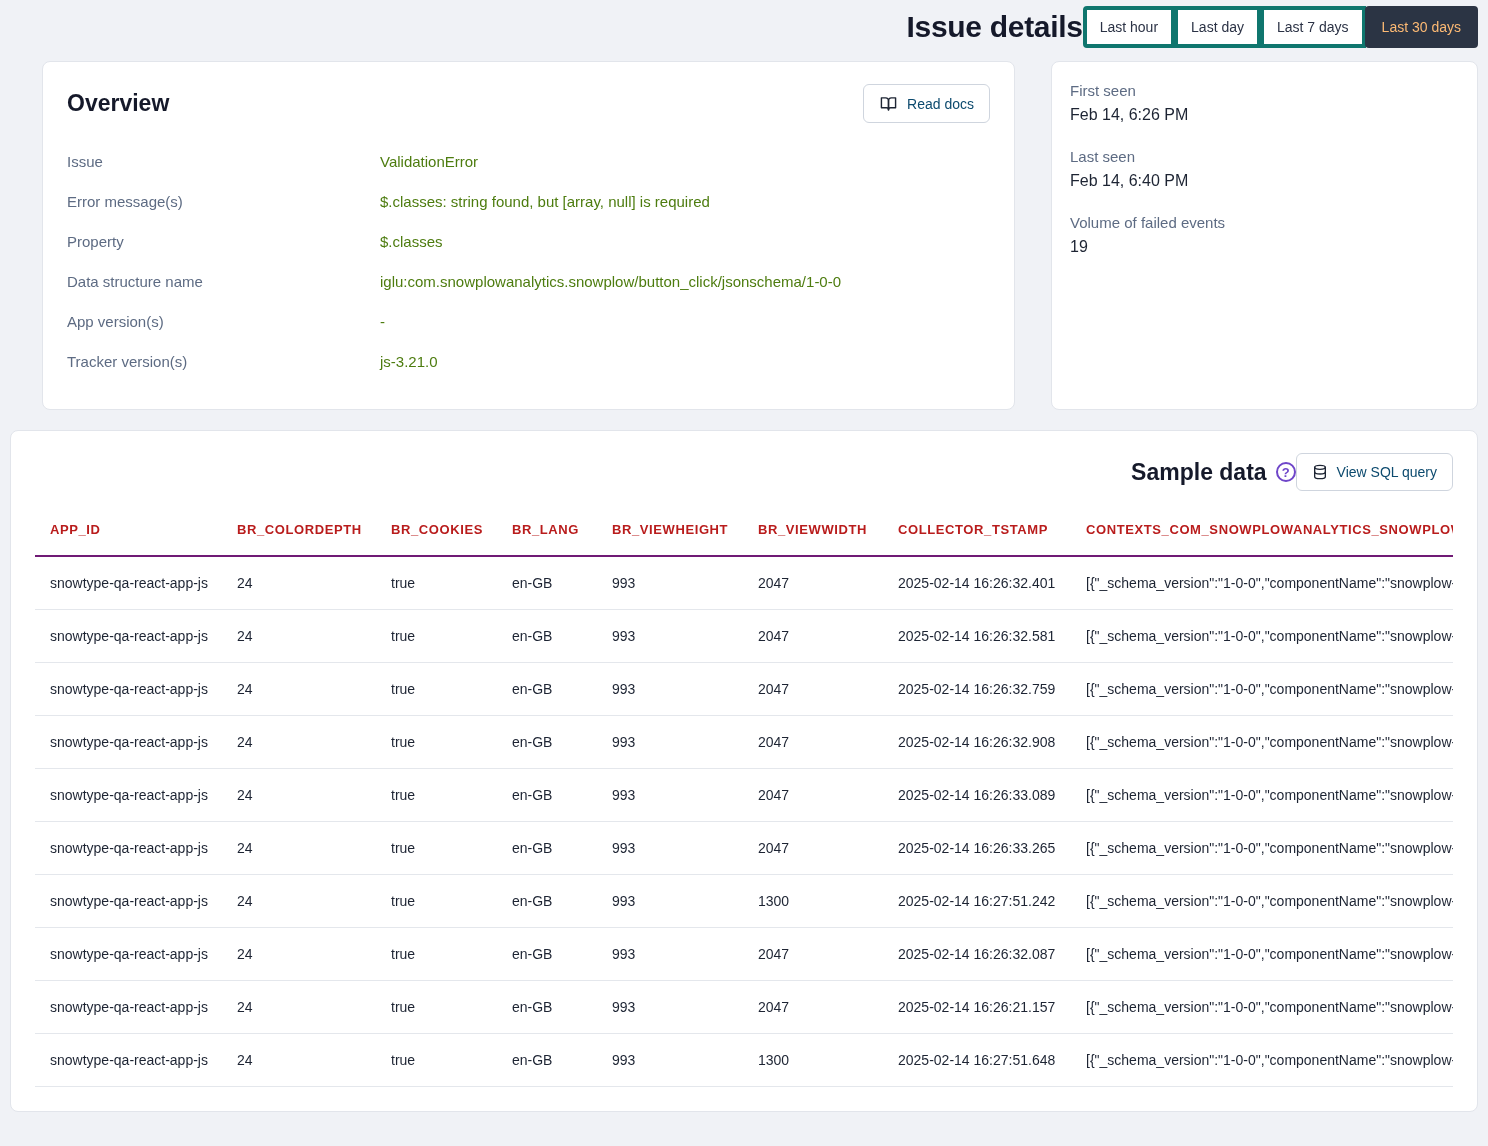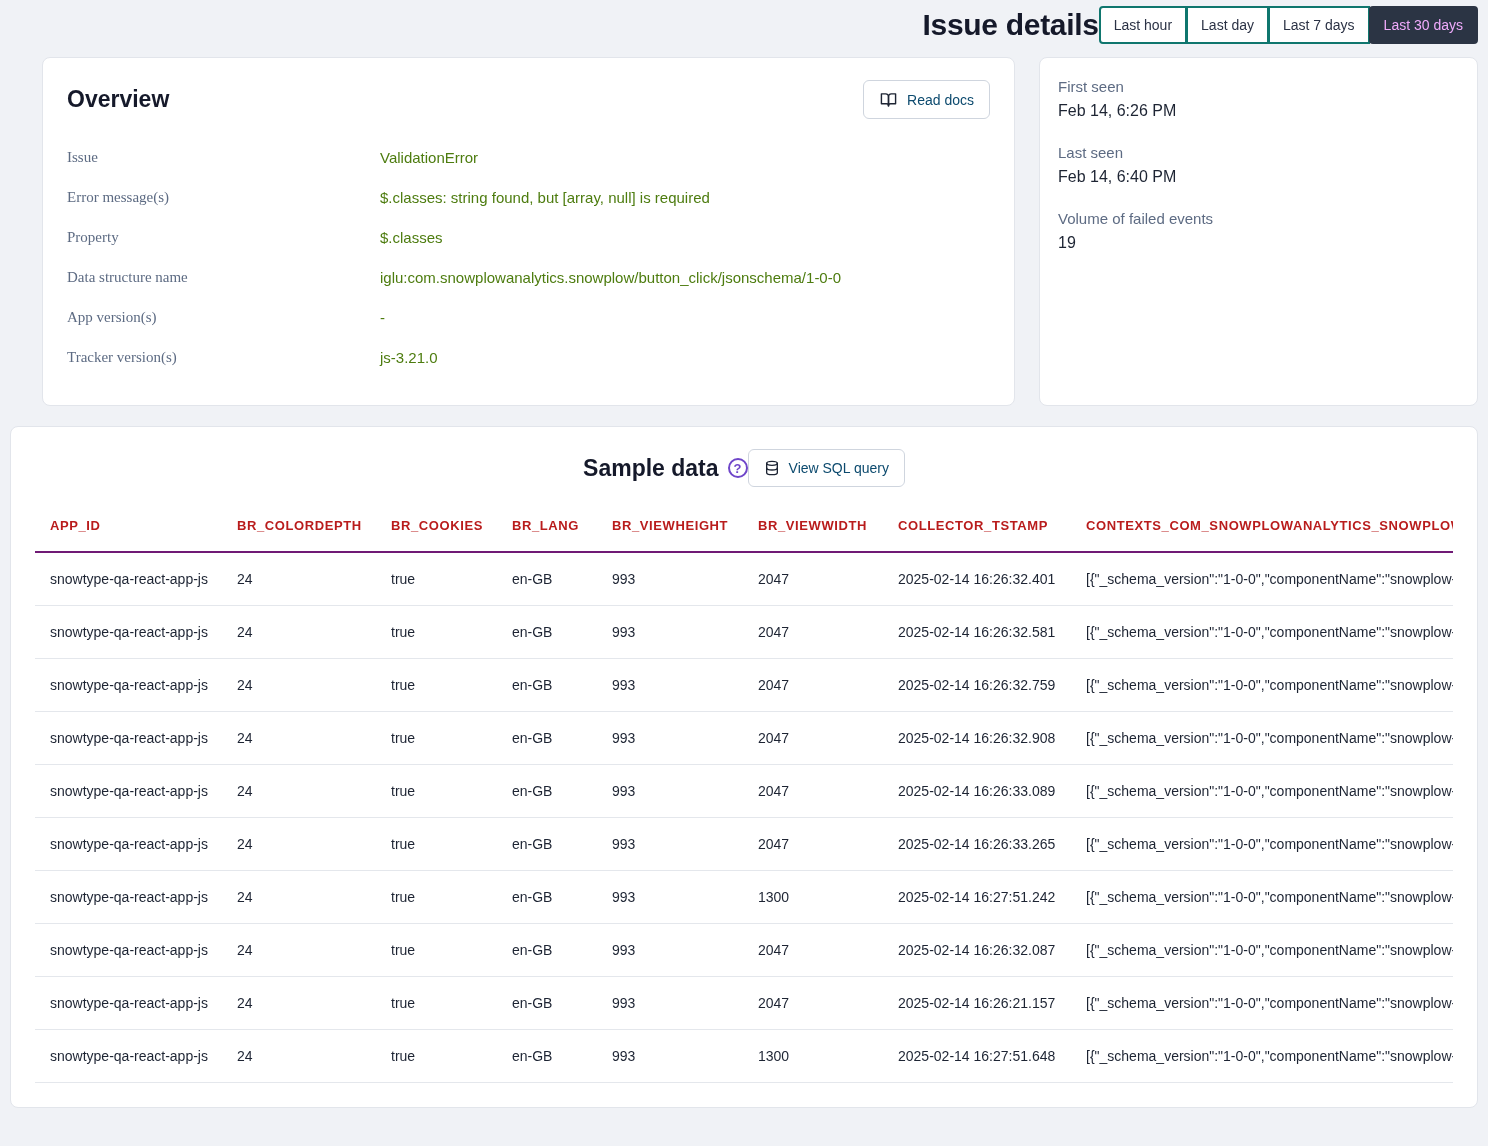--- a/index.html
+++ b/index.html
@@ -10,55 +10,55 @@
     color: #1d2433;
   }
   .page { padding: 0 10px; }
 
   
   .header { display: flex; justify-content: flex-end; align-items: center; padding: 6px 0 13px; }
   .page-title { font-size: 30px; font-weight: 700; color: #15192a; letter-spacing: -0.3px; }
   .time-group { display: flex; }
   .time-btn {
     font-family: "Liberation Sans", sans-serif; font-size: 14px;
-    padding: 9px 13px; background: #fff; border: 2px solid #0f766e;
+    padding: 9px 13px; background: #fff; border: 4px solid #0f766e;
     color: #2b3245; margin-left: -1px; cursor: pointer; white-space: nowrap;
   }
   .time-btn:first-child { border-radius: 4px 0 0 4px; margin-left: 0; }
   .time-btn:last-child { border-radius: 0 4px 4px 0; }
-  .time-btn.selected { background: #2b3444; color: #f0abfc; border-color: #2b3444; border-radius: 4px; }
+  .time-btn.selected { background: #2b3444; color: #fdba74; border-color: #2b3444; border-radius: 4px; }
 
   
   .card { background: #fff; border: 1px solid #e2e5eb; border-radius: 8px; }
-  .top-row { display: flex; gap: 24px; align-items: stretch; padding-left: 32px; }
+  .top-row { display: flex; gap: 36px; align-items: stretch; padding-left: 32px; }
   .overview-card { width: 973px; padding: 22px 24px 28px; }
   .summary-card { flex: 1; padding: 20px 18px; }
 
   .overview-head { display: flex; justify-content: space-between; align-items: center; margin-bottom: 18px; }
   .card-heading { font-size: 23px; font-weight: 700; color: #15192a; }
 
   .btn {
     display: inline-flex; align-items: center; gap: 9px;
     background: #fff; border: 1px solid #cfd5de; border-radius: 6px;
     padding: 10px 15px; font-family: "Liberation Sans", sans-serif;
     font-size: 14px; font-weight: 500; color: #0c4a6e; cursor: pointer; white-space: nowrap;
   }
   .btn svg { flex: 0 0 auto; }
 
   .field-row { display: flex; align-items: center; min-height: 40px; }
-  .field-label { width: 313px; flex: 0 0 313px; color: #5d6b83; font-size: 15px; font-family: Liberation Serif, serif; }
+  .field-label { width: 313px; flex: 0 0 313px; color: #5d6b83; font-size: 15px; }
   .field-value { font-size: 15px; color: #4d7c0f; }
   .chip { background: #e9ebef; border-radius: 4px; padding: 5px 10px; font-size: 14px; display: inline-block; }
 
   .sum-label { color: #5d6b83; font-size: 15px; margin-bottom: 7px; }
   .sum-value { font-size: 16px; color: #1d2433; margin-bottom: 24px; }
 
   
   .sample-card { margin-top: 20px; padding: 22px 24px 20px; height: 682px; overflow: hidden; }
-  .sample-head { display: flex; justify-content: center; align-items: center; }
+  .sample-head { display: flex; justify-content: flex-end; align-items: center; }
   .sample-title-wrap { display: flex; align-items: center; gap: 9px; }
   .help-circle {
     width: 20px; height: 20px; border: 2px solid #6f46c9; border-radius: 50%;
     display: inline-flex; align-items: center; justify-content: center;
     color: #6f46c9; font-size: 13px; font-weight: 700; cursor: pointer;
   }
 
   .table-wrap { margin-top: 12px; overflow: hidden; }
   table { border-collapse: collapse; table-layout: fixed; width: 1700px; }
   col.c1 { width: 187px; } col.c2 { width: 154px; } col.c3 { width: 121px; }

